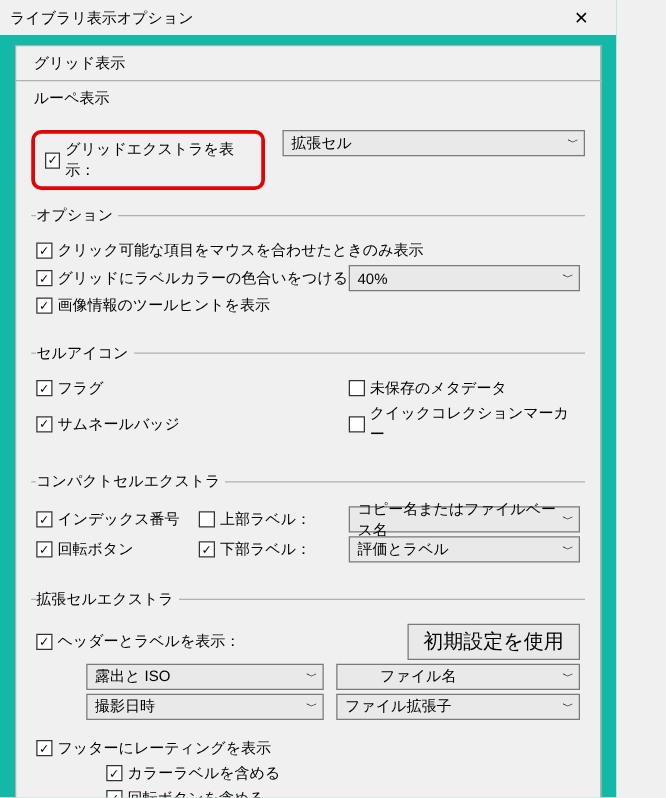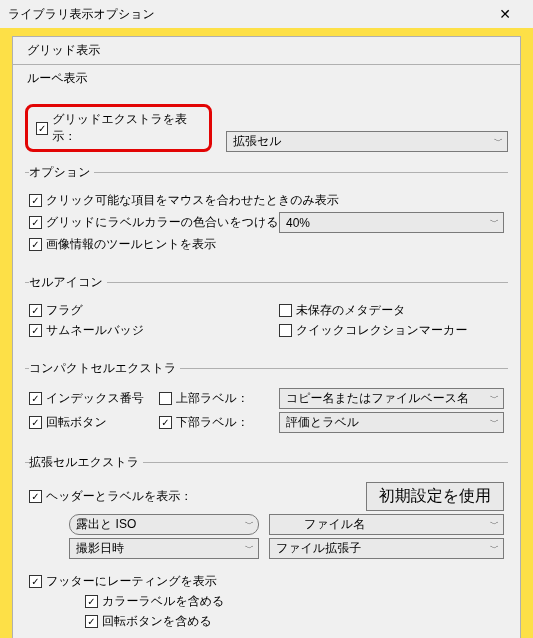--- a/index.html
+++ b/index.html
@@ -4,23 +4,23 @@
 <style>
   html, body {
     margin: 0;
     padding: 0;
     font-family: "MS UI Gothic", "Meiryo", sans-serif;
     font-size: 12px;
     background: #f0f0f0;
     color: #000;
   }
   .window {
-    width: 533px;
+    width: 493px;
     height: 638px;
-    background: #fde047;
+    background: #14b8a6;
     position: relative;
     box-sizing: border-box;
   }
   .titlebar {
     height: 28px;
     display: flex;
     align-items: center;
     padding: 0 8px;
     background: #f0f0f0;
   }
@@ -61,21 +61,21 @@
     border-bottom: 1px solid #f0f0f0;
   }
   .tabpanel {
     border: 1px solid #b0b0b0;
     border-top: none;
     padding: 12px 12px 20px 12px;
     background: #f0f0f0;
   }
   .highlight-row {
     display: flex;
-    align-items: flex-end;
+    align-items: flex-start;
     margin-bottom: 12px;
   }
   .highlight-box {
     border: 3px solid #e20404;
     border-radius: 8px;
     padding: 4px 8px;
     display: flex;
     align-items: center;
     margin-right: 14px;
     width:165px;
@@ -265,21 +265,21 @@
         <legend>拡張セルエクストラ</legend>
         <div class="row">
           <label class="chk" style="flex:1;">
             <span class="box checked"></span>
             <span>ヘッダーとラベルを表示：</span>
           </label>
           <button class="btn">初期設定を使用</button>
         </div>
 
         <div class="row indent">
-          <div class="select" style="flex:0 0 190px; margin-right:10px;border-radius:10px;">
+          <div class="select" style="flex:0 0 190px; margin-right:10px;">
             <span>露出と ISO</span>
             <span class="arrow">﹀</span>
           </div>
           <div class="select" style="flex:1;padding-left:34px;">
             <span>ファイル名</span>
             <span class="arrow">﹀</span>
           </div>
         </div>
         <div class="row indent">
           <div class="select" style="flex:0 0 190px; margin-right:10px;">

